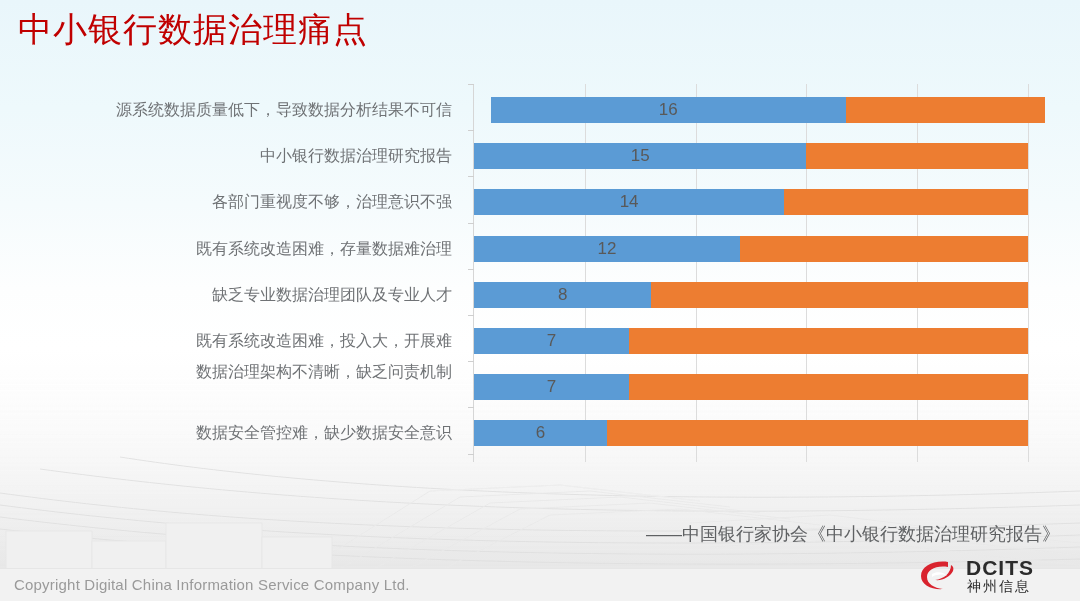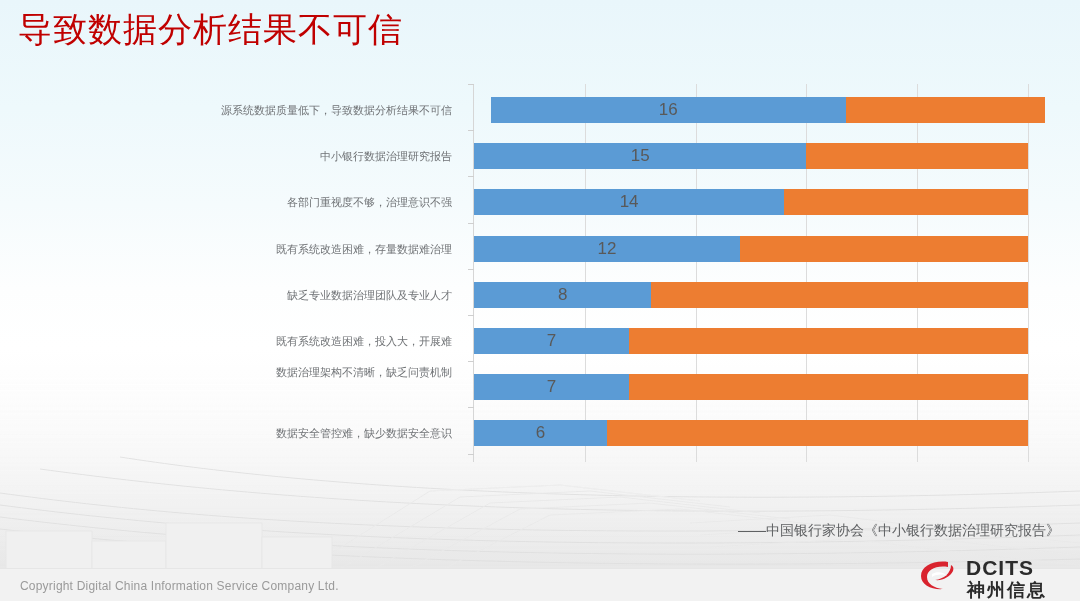--- a/index.html
+++ b/index.html
@@ -34,21 +34,21 @@
   
   .chart {
     position:absolute; left:0px; top:84px;
     width:1060px; height:388px;
   }
   .cat-col {
     position:absolute; left:0; top:0; width:462px; height:374px;
   }
   .cat-label {
     position:absolute; right:10px; height:26px; line-height:26px;
-    font-size:11px; color:#6f7275; white-space:nowrap;
+    font-size:16px; color:#6f7275; white-space:nowrap;
     font-family:"Liberation Sans","DejaVu Sans",sans-serif;
   }
   .plot {
     position:absolute; left:474px; top:0; width:554px; height:374px;
   }
   .axis-line {
     position:absolute; left:-1px; top:0; width:1px; height:374px;
     background:#d6d6d6;
   }
   .gridline {
@@ -63,49 +63,48 @@
   .seg-orange { background:#ed7d31; }
   .val {
     position:absolute; top:0; height:26px; line-height:26px;
     font-size:17px; color:#595959; text-align:center;
     font-family:"Liberation Sans","DejaVu Sans",sans-serif;
   }
 
   
   .source {
     position:absolute; right:20px; top:522px;
-    font-size:14px; color:#5f6163; white-space:nowrap;
+    font-size:18px; color:#5f6163; white-space:nowrap;
     font-family:"Liberation Sans","DejaVu Sans",sans-serif;
   }
 
   
   .footer-bar {
     position:absolute; left:0; bottom:0; width:1080px; height:33px;
     background:#f2f2f2; border-top:1px solid #e6e6e6;
   }
   .copyright {
-    position:absolute; left:20px; bottom:8px;
-    font-size:12px; color:#9a9a9a; letter-spacing:.2px;
+    position:absolute; left:14px; bottom:8px;
+    font-size:15px; color:#9a9a9a; letter-spacing:.2px;
     font-family:"Liberation Sans","DejaVu Sans",sans-serif;
   }
   .logo {
     position:absolute; right:10px; bottom:4px;
     height:44px; width:160px;
   }
   .logo-mark { position:absolute; left:8px; top:6px; width:42px; height:34px; }
   .logo-text {
     position:absolute; left:56px; top:3px;
     font-size:21px; font-weight:bold; color:#2b2b2b; letter-spacing:1px;
     font-family:"Liberation Sans","DejaVu Sans",sans-serif;
   }
   .logo-sub {
     position:absolute; left:57px; top:25px;
-    font-size:18px; color:#2b2b2b; letter-spacing:2px;
-    font-family:"Liberation Sans","DejaVu Sans",sans-serif;
-    font-weight:bold;
+    font-size:14px; color:#2b2b2b; letter-spacing:2px;
+    font-family:"Liberation Sans","DejaVu Sans",sans-serif;
   }
 </style>
 </head>
 <body>
 
 <div class="slide">
 
   <div class="bg-art">
     <svg width="1080" height="210" viewBox="0 0 1080 210">
       <defs>
@@ -139,21 +138,21 @@
         <rect x="166" y="150" width="96" height="58"></rect>
         <rect x="262" y="164" width="70" height="44"></rect>
       </g>
       <g stroke="#ededed" stroke-width="1" fill="none">
         <path d="M430,118 L560,112"></path>
           <path d="M560,112 L700,128"></path>
       </g>
     </svg>
   </div>
 
-  <div class="title">导致数据分析结果不可信</div>
+  <div class="title">中小银行数据治理痛点</div>
 
   <div class="chart">
     <div class="cat-col">
         <div class="cat-label" style="top: 13px;">源系统数据质量低下，导致数据分析结果不可信</div>
         <div class="cat-label" style="top: 59.2px;">中小银行数据治理研究报告</div>
         <div class="cat-label" style="top: 105.4px;">各部门重视度不够，治理意识不强</div>
         <div class="cat-label" style="top: 151.6px;">既有系统改造困难，存量数据难治理</div>
         <div class="cat-label" style="top: 197.8px;">缺乏专业数据治理团队及专业人才</div>
         <div class="cat-label" style="top: 244px;">既有系统改造困难，投入大，开展难</div>
         <div class="cat-label" style="top: 275px;">数据治理架构不清晰，缺乏问责机制</div>

